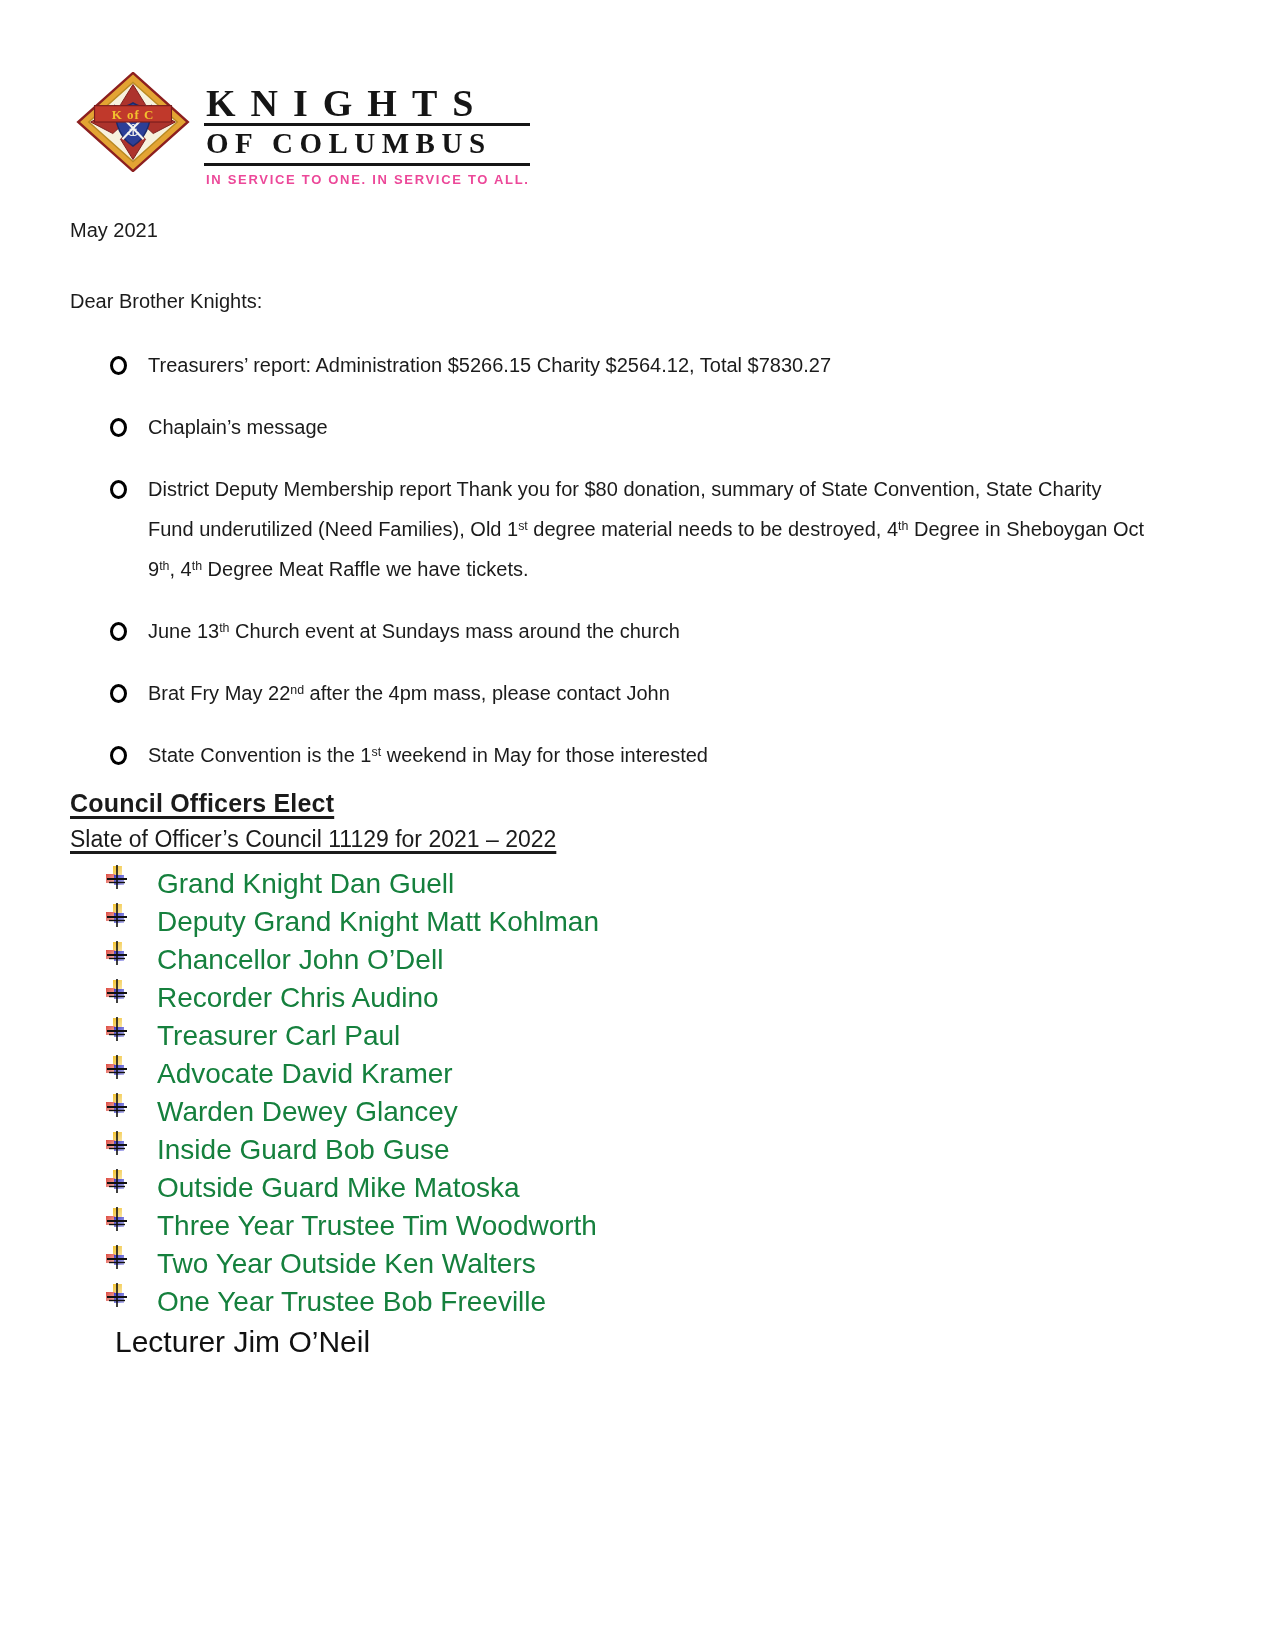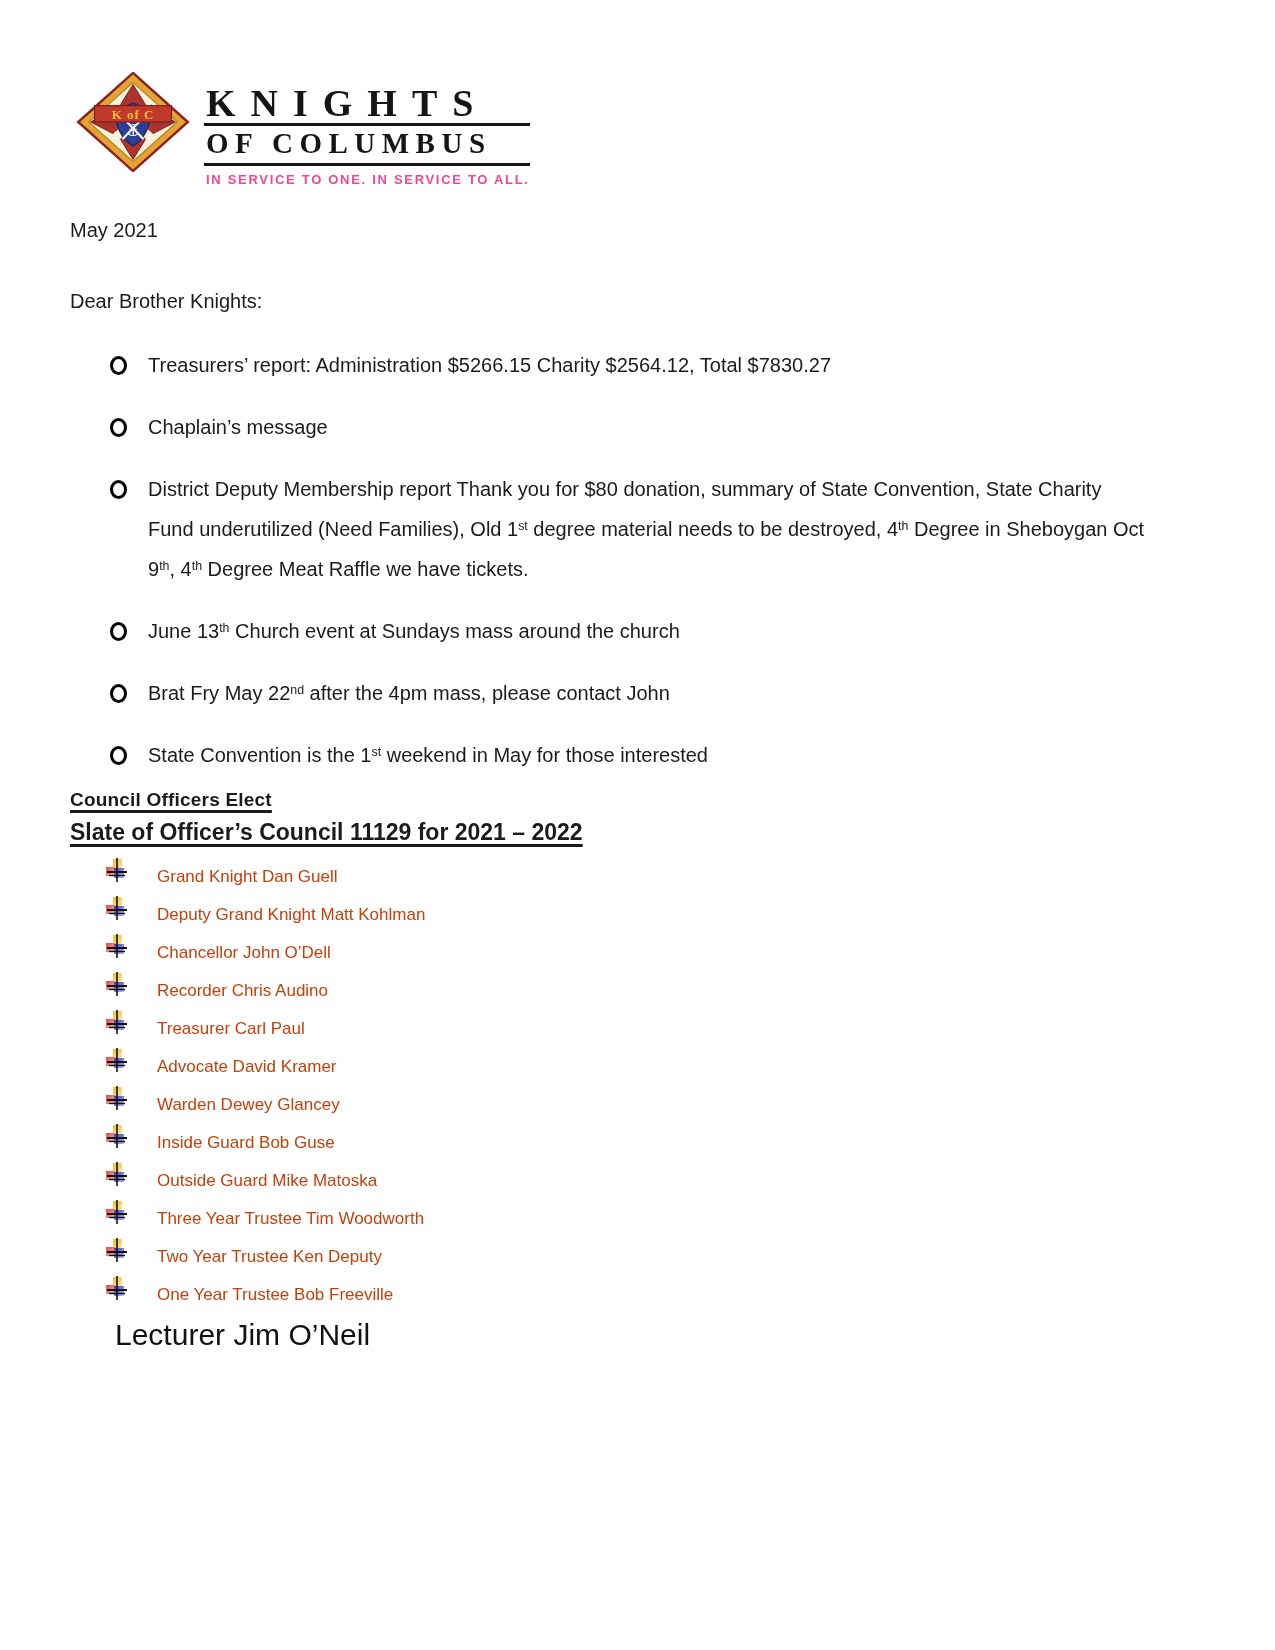--- a/index.html
+++ b/index.html
@@ -48,35 +48,35 @@
   .ring {
     flex:0 0 auto; width:11px; height:13px;
     border:3.5px solid #000; border-radius:50%;
     margin:11px 21px 0 0;
   }
   .note-text { font-size:20px; line-height:2.0; max-width:1000px; }
   .note-text sup { font-size:62%; line-height:0; position:relative; top:-0.45em; vertical-align:baseline; }
 
   
   .officers-heading {
-    font-size:19px; font-weight:700; margin:14px 0 0 0;
+    font-size:25px; font-weight:700; margin:14px 0 0 0;
     letter-spacing:0.2px;
   }
   .officers-heading > span, .officers-subheading > span {
     text-decoration: underline;
     text-decoration-thickness: 3px;
     text-underline-offset: 4px;
   }
-  .officers-subheading { font-size:23px; font-weight:700; margin:8px 0 0 0; }
+  .officers-subheading { font-size:23px; font-weight:400; margin:8px 0 0 0; }
 
   .officers { list-style:none; margin:12px 0 0 0; padding:0; }
   .officer-item { display:flex; align-items:center; height:38px; margin-left:35px; }
   .officer-icon { flex:0 0 auto; width:24px; height:26px; transform:translateY(-6px); }
   .officer-icon svg { display:block; }
-  .officer-label { font-size:17px; margin-left:28px; color:#c2410c; }
+  .officer-label { font-size:28px; margin-left:28px; color:#15803d; }
 
   .lecturer { font-size:30px; margin:4px 0 0 45px; color:#111; }
 </style>
 </head>
 <body>
 
 <div class="page">
 
   <header class="logo">
     <span class="emblem">
@@ -447,21 +447,21 @@
           </linearGradient>
         </defs>
         <rect x="8" y="1" width="9" height="10" fill="url(#yg)"></rect>
         <rect x="1" y="9" width="9" height="9" fill="url(#rg)"></rect>
         <rect x="9" y="10" width="10" height="10" fill="url(#bg)"></rect>
         <line x1="12" y1="0" x2="12" y2="24" stroke="#101010" stroke-width="1.6"></line>
         <line x1="2" y1="14" x2="22" y2="14" stroke="#101010" stroke-width="2"></line>
         <line x1="4" y1="17.5" x2="20" y2="17.5" stroke="#101010" stroke-width="1.4"></line>
       </svg>
     </span>
-    <span class="officer-label">Two Year Trustee Ken Deputy</span>
+    <span class="officer-label">Two Year Outside Ken Walters</span>
   </li>
 
   <li class="officer-item">
     <span class="officer-icon">
       <svg viewBox="0 0 24 26" width="24" height="26" aria-hidden="true">
         <defs>
           <linearGradient id="yg" x1="0" y1="0" x2="1" y2="1">
             <stop offset="0" stop-color="#F2C12E"></stop>
                 <stop offset="1" stop-color="#F9E6A8"></stop>
           </linearGradient>

